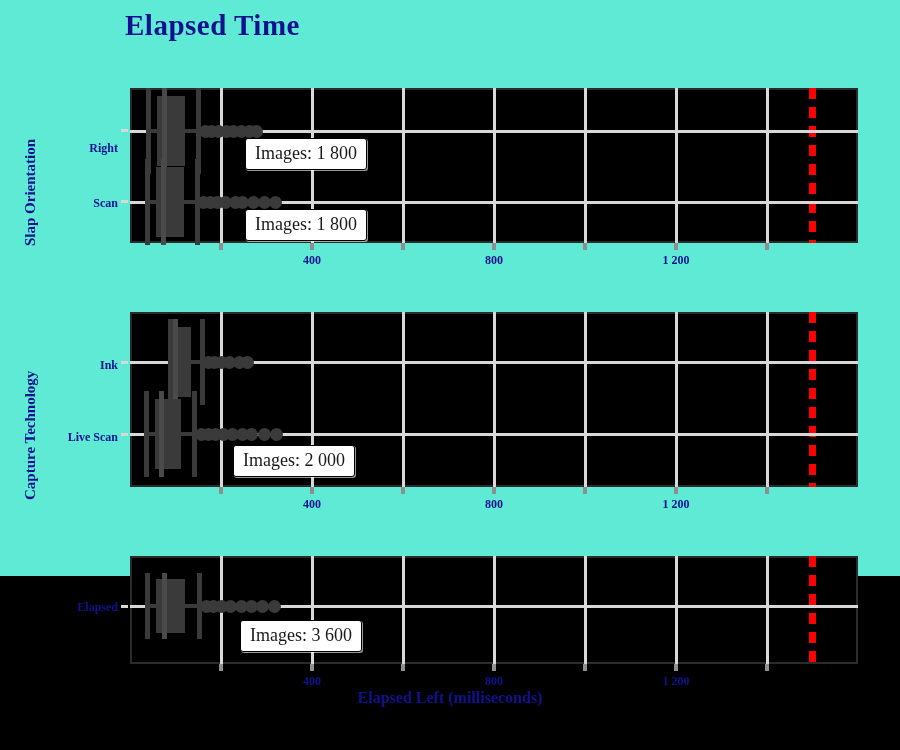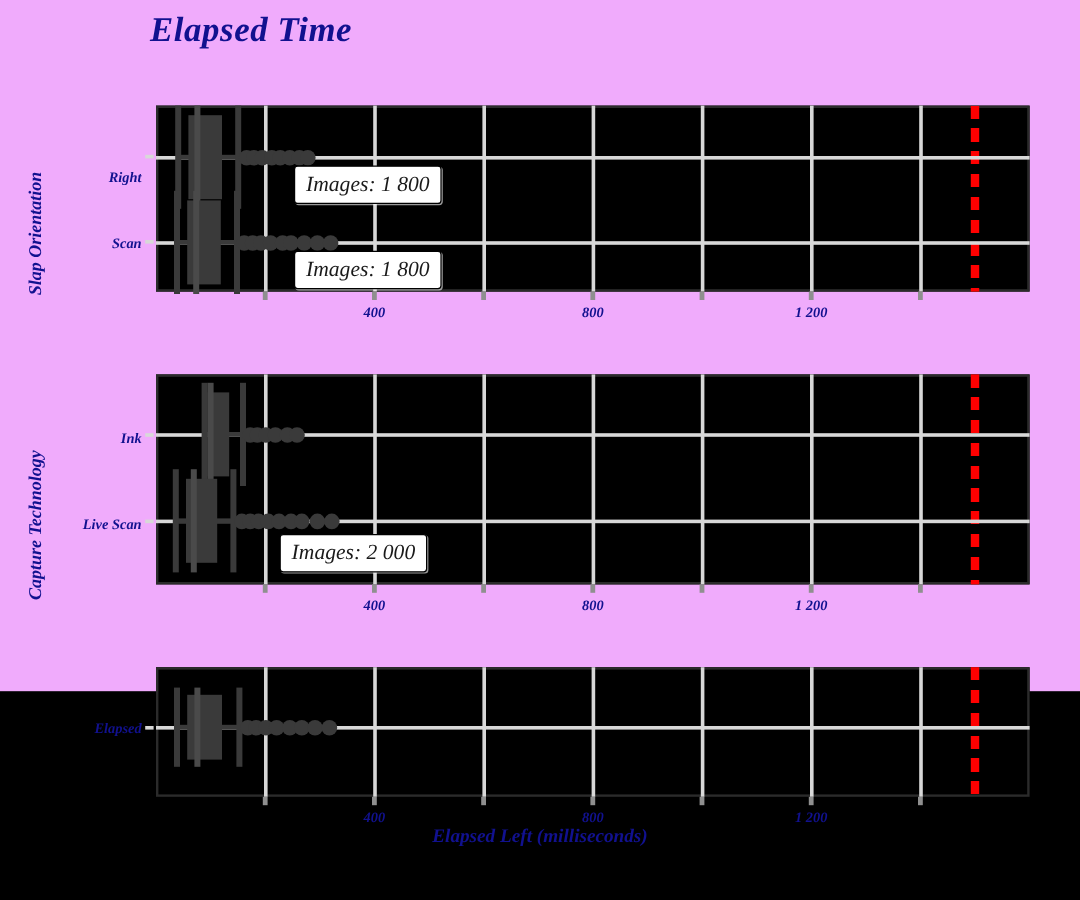--- a/index.html
+++ b/index.html
@@ -1,19 +1,19 @@
 <!DOCTYPE html>
 <html><head>
 <meta charset="utf-8">
 <style>
   html,body{margin:0;padding:0;background:#000;}
   body{width:900px;height:750px;position:relative;overflow:hidden;
        font-family:"Liberation Serif","DejaVu Serif",serif;}
 
-  #stage{position:absolute;left:0;top:0;width:900px;height:576px;background:#f0abfc;font-style:italic;}
+  #stage{position:absolute;left:0;top:0;width:900px;height:576px;background:#5eead4;}
 
   
   #chart-title{
     position:absolute;left:125px;top:9px;
     font-size:29px;font-weight:bold;letter-spacing:.5px;
     color:#11118f;white-space:nowrap;
   }
 
   
   .panel{position:absolute;left:130px;}
@@ -205,20 +205,21 @@
       </div>
     </div>
 
   <div class="ylab" style="left:18px;top:600px;width:100px;">Elapsed</div>
 
   <div id="xaxis-title">Elapsed Left (milliseconds)</div>
 
 <div class="annot" style="left: 245px; top: 138px;">Images: 1 800</div>
     <div class="annot" style="left: 245px; top: 209px;">Images: 1 800</div>
     <div class="annot" style="left: 233px; top: 445px;">Images: 2 000</div>
+    <div class="annot" style="left: 240px; top: 620px;">Images: 3 600</div>
     <div class="xtickmark" style="left: 219px; top: 243px;"></div>
     <div class="xtickmark" style="left: 310px; top: 243px;"></div>
     <div class="xtickmark" style="left: 401px; top: 243px;"></div>
     <div class="xtickmark" style="left: 492px; top: 243px;"></div>
     <div class="xtickmark" style="left: 583px; top: 243px;"></div>
     <div class="xtickmark" style="left: 674px; top: 243px;"></div>
     <div class="xtickmark" style="left: 765px; top: 243px;"></div>
     <div class="xlab" style="width: 80px; left: 272px; top: 253px;">400</div>
     <div class="xlab" style="width: 80px; left: 454px; top: 253px;">800</div>
     <div class="xlab" style="width: 80px; left: 636px; top: 253px;">1 200</div>

